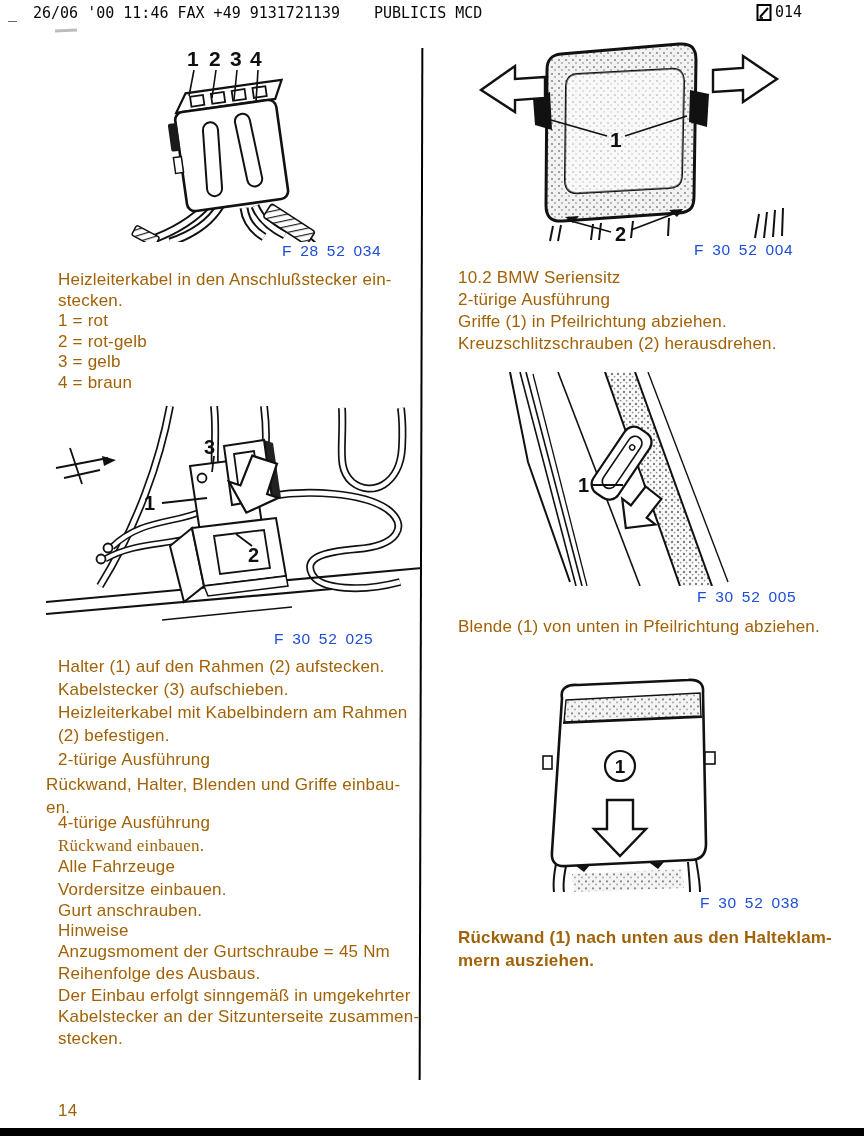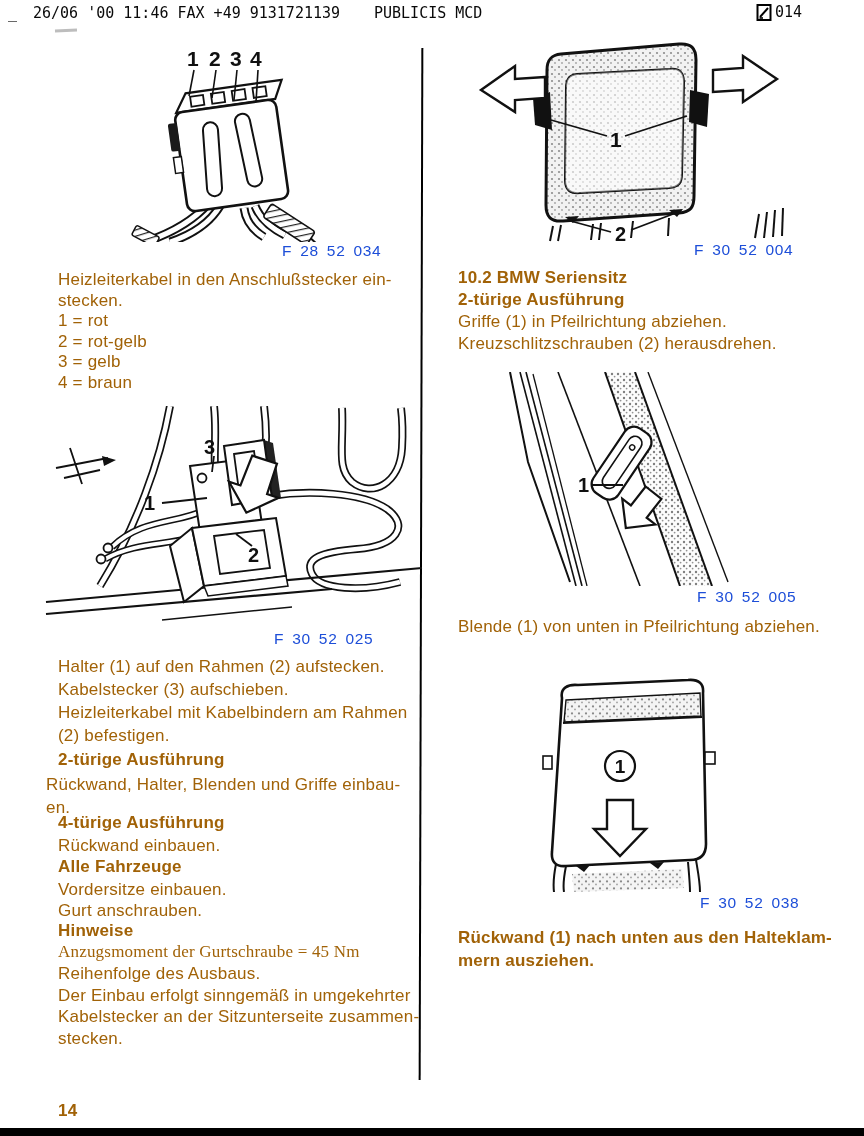--- a/index.html
+++ b/index.html
@@ -1,21 +1,21 @@
 <!DOCTYPE html>
 <html><head>
 <meta charset="utf-8">
 <style>
   html,body{margin:0;padding:0;background:#d9d9d9;}
   .page{position:relative;width:864px;height:1136px;background:#ffffff;overflow:hidden;
         font-family:"Liberation Sans",sans-serif;color:#161616;}
   .abs{position:absolute;}
   .fax{font-family:"DejaVu Sans Mono",monospace;font-size:15px;color:#090909;white-space:pre;}
   .txt{font-size:17px;letter-spacing:0.2px;color:#a16207;}
-  .b{font-weight:bold;}
+  .b{font-weight:normal;}
   .line{display:block;}
   .cap{font-size:15.5px;letter-spacing:0.7px;word-spacing:3px;color:#1d4ed8;}
   .divider{width:2px;background:#000;transform:rotate(0.15deg);}
   .botbar{background:#000;}
   .scan-dash{background:#bdbdbd;transform:rotate(-2deg);}
   svg{display:block;}
   svg text{font-family:"Liberation Sans",sans-serif;font-weight:bold;fill:#101010;}
   .hdr-right{display:flex;align-items:flex-start;gap:3px;}
 </style>
 </head>
@@ -173,29 +173,29 @@
     <span class="line">(2) befestigen.</span>
   </div>
 
   <div class="abs txt b" style="left:58px;top:750px;">2-türige Ausführung</div>
   <div class="abs txt" style="left:46px;top:773px;width:366px;line-height:23px;">
     <span class="line">Rückwand, Halter, Blenden und Griffe einbau-</span>
     <span class="line">en.</span>
   </div>
 
   <div class="abs txt b" style="left:58px;top:813px;">4-türige Ausführung</div>
-  <div class="abs txt" style="left:58px;top:836px;">Rückwand einbauen.</div>
+  <div class="abs txt" style="left:58px;top:836px;font-family:Liberation Serif, serif;">Rückwand einbauen.</div>
 
   <div class="abs txt b" style="left:58px;top:857px;">Alle Fahrzeuge</div>
   <div class="abs txt" style="left:58px;top:880px;">Vordersitze einbauen.</div>
 
   <div class="abs txt" style="left:58px;top:901px;">Gurt anschrauben.</div>
 
   <div class="abs txt b" style="left:58px;top:921px;">Hinweise</div>
-  <div class="abs txt" style="left:58px;top:942px;font-family:Liberation Serif, serif;">Anzugsmoment der Gurtschraube = 45 Nm</div>
+  <div class="abs txt" style="left:58px;top:942px;">Anzugsmoment der Gurtschraube = 45 Nm</div>
   <div class="abs txt" style="left:58px;top:963px;width:366px;line-height:22px;">
     <span class="line">Reihenfolge des Ausbaus.</span>
     <span class="line">Der Einbau erfolgt sinngemäß in umgekehrter</span>
   </div>
   <div class="abs txt" style="left:58px;top:1006px;width:366px;line-height:22px;">
     <span class="line">Kabelstecker an der Sitzunterseite zusammen-</span>
     <span class="line">stecken.</span>
   </div>
 
   <div class="abs" style="left:473px;top:30px;">

